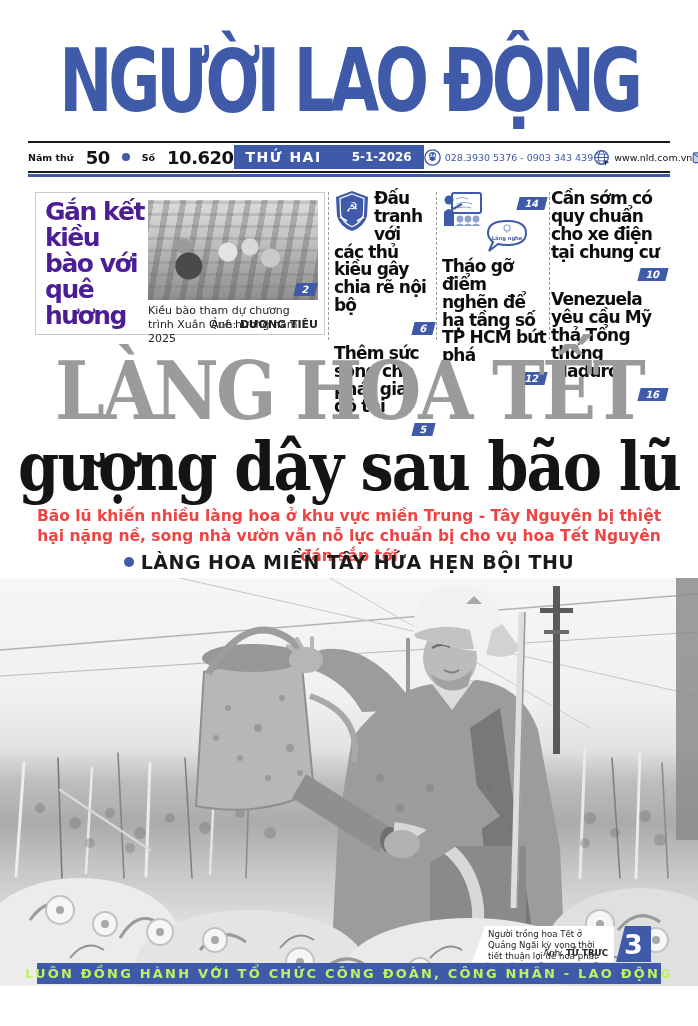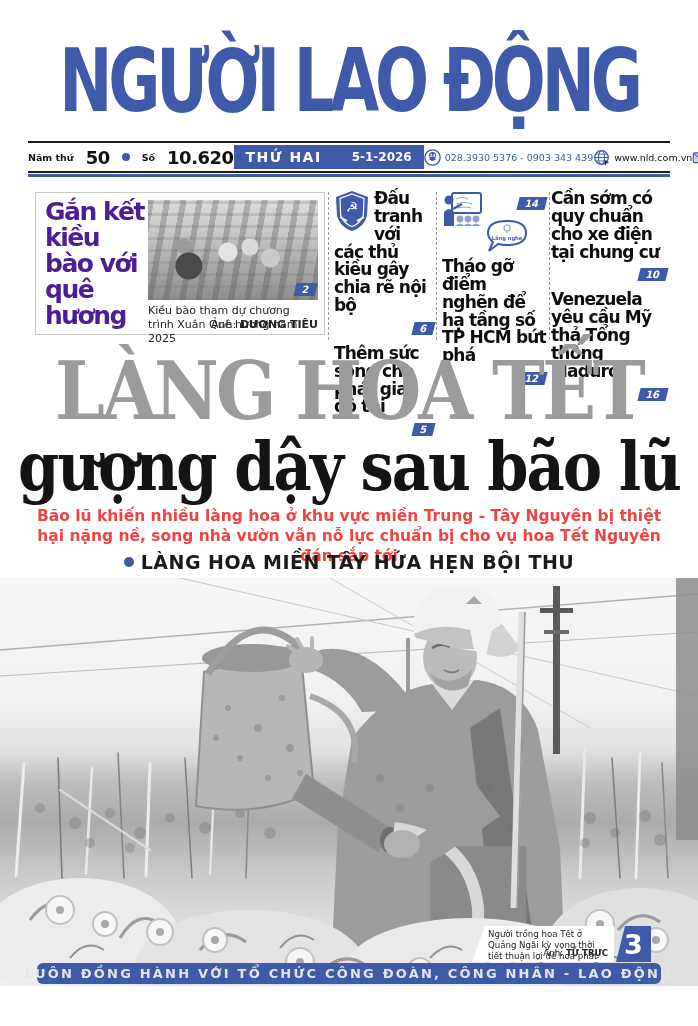--- a/index.html
+++ b/index.html
@@ -90,22 +90,22 @@
   .capbox{background:#fff;width:142px;padding:3px 6px 0 16px;box-sizing:border-box;
        clip-path:polygon(13px 0,100% 0,100% 100%,0 100%);
        font-size:8.6px;line-height:1.3;color:#222;position:relative;}
   .capbox .credit{position:absolute;right:6px;bottom:3px;font-weight:bold;margin-left:28px;}
   .pagebox{background:#3e5aa8;color:#fff;width:35px;margin-left:2px;
        clip-path:polygon(9px 0,100% 0,100% 100%,0 100%);
        display:flex;align-items:center;justify-content:center;
        font-size:27px;font-weight:bold;}
 
   .footer-banner{position:absolute;left:37px;top:963px;width:624px;height:21px;
-       background:#3e5aa8;color:#e5e5e5;display:flex;align-items:center;justify-content:center;
-       font-size:13px;font-weight:bold;letter-spacing:2.2px;white-space:nowrap;border-radius:6px;}
+       background:#3e5aa8;color:#bef264;display:flex;align-items:center;justify-content:center;
+       font-size:13px;font-weight:bold;letter-spacing:2.2px;white-space:nowrap;}
 </style>
 </head>
 <body>
 
 <div class="page">
 
   <div class="logo">NGƯỜI LAO ĐỘNG</div>
 
   <div class="infobar">
     <div class="edition">

